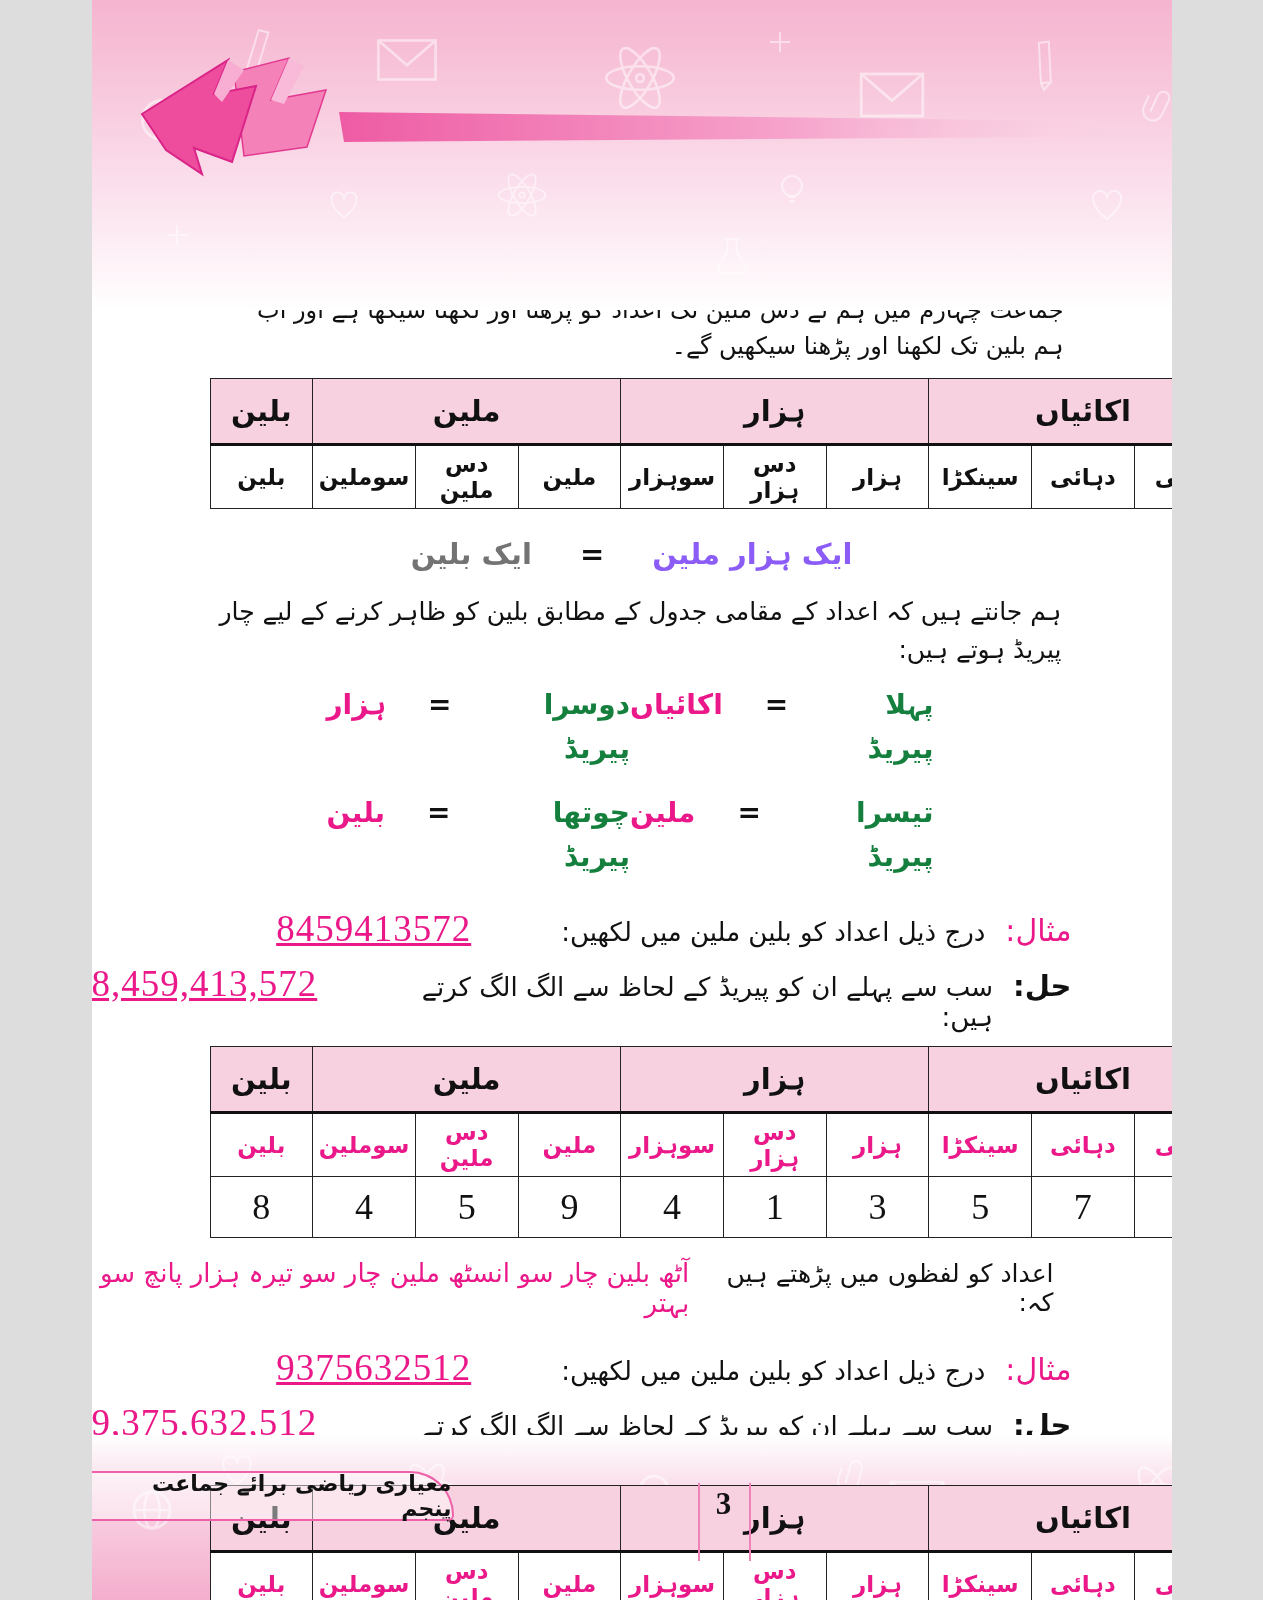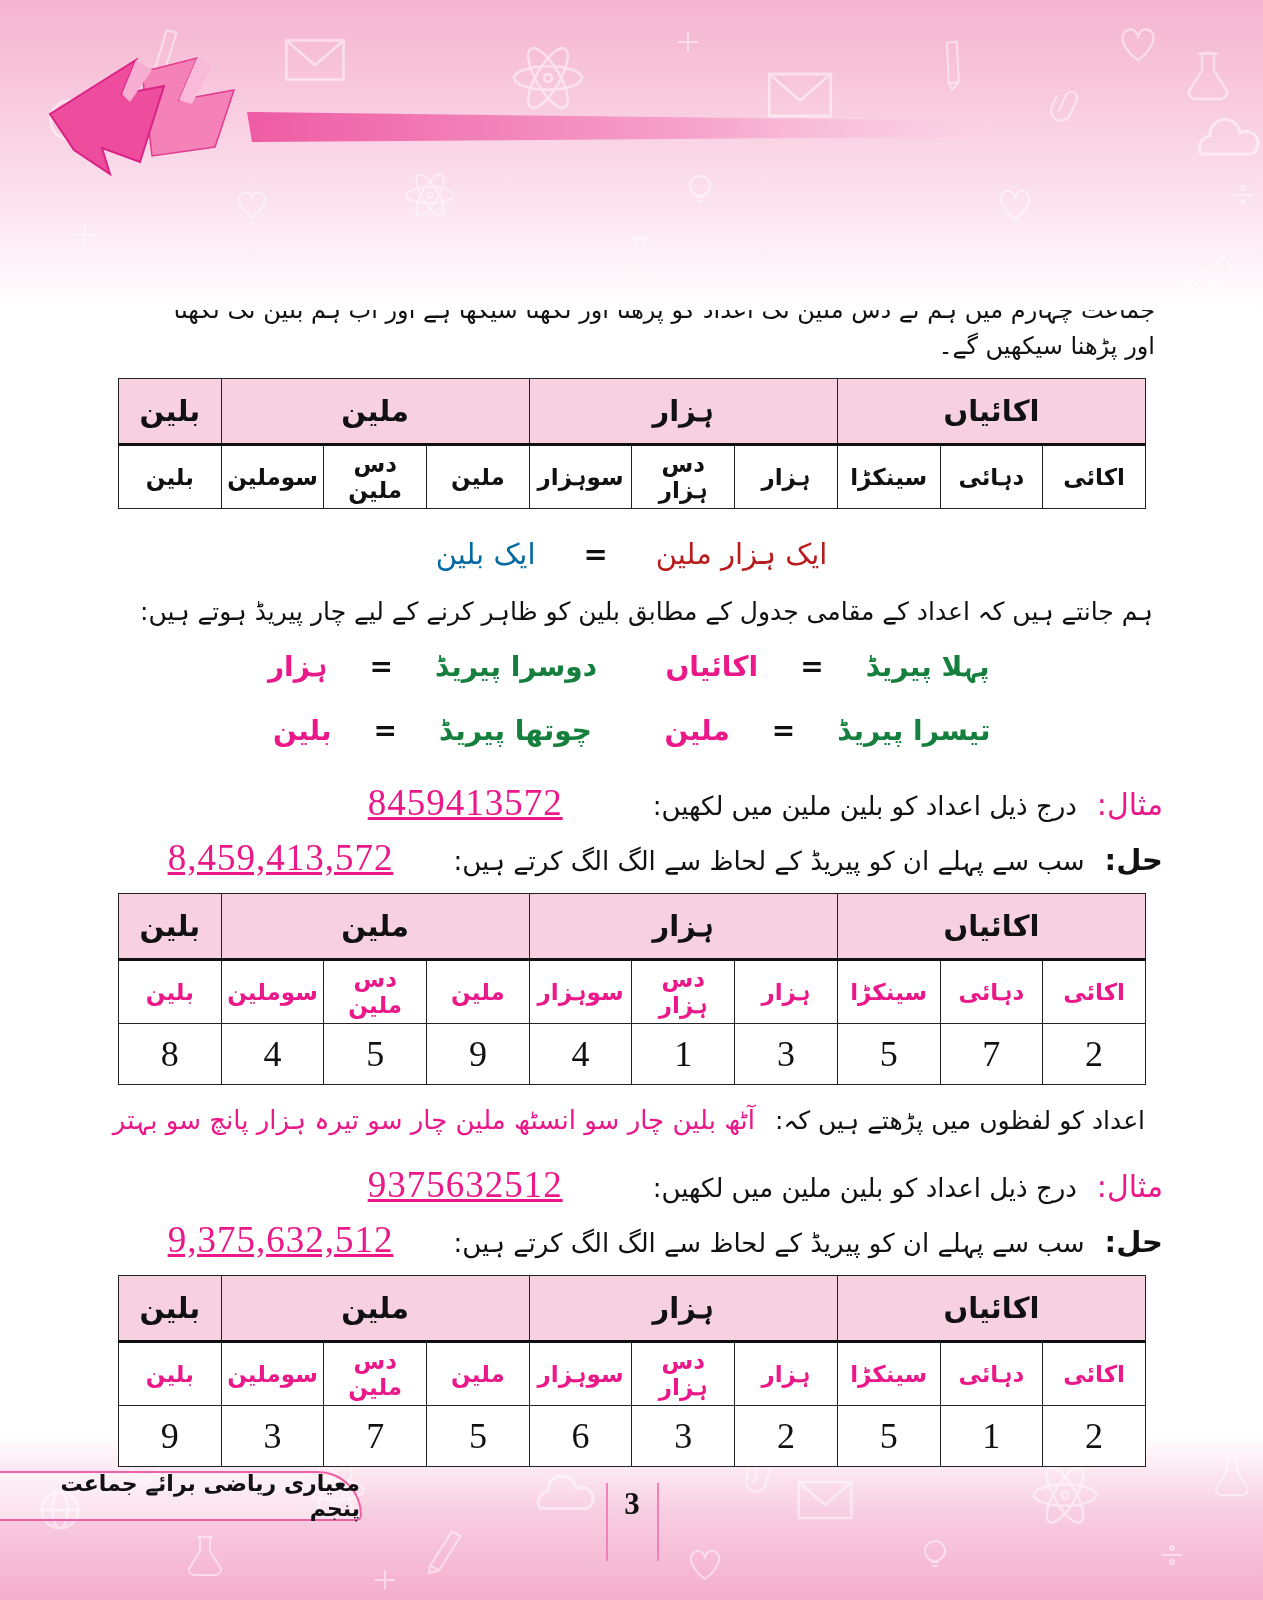--- a/index.html
+++ b/index.html
@@ -1,19 +1,19 @@
 <!DOCTYPE html>
 <html lang="ur"><head>
 <meta charset="utf-8">
 <style>
   html,body{margin:0;padding:0;}
   body{background:#ddd;}
   .page{
     position:relative;
-    width:1263px;height:1600px;
+    width:1080px;height:1600px;
     margin:0 auto;
     background:#ffffff;
     overflow:hidden;
     font-family:"DejaVu Sans",sans-serif;
   }
   
   .band-top{
     position:absolute;top:0;left:0;width:100%;height:310px;
     background:linear-gradient(180deg,#f5b4d0 0%,#f7c3d8 22%,#fbdfec 60%,#ffffff 100%);
   }
@@ -60,22 +60,22 @@
   table.pv.pink-labels .col-row th{color:#ea1889;}
   table.pv .digit-row td{
     height:58px;font-family:"Liberation Serif","DejaVu Serif",serif;
     font-size:36px;color:#111;background:#fff;
   }
   
   .eq-row{
     direction:rtl;display:flex;justify-content:center;align-items:baseline;
     gap:48px;margin-top:22px;font-size:29px;line-height:46px;
   }
-  .eq-black{color:#b91c1c;font-weight:normal;text-align:center;}
-  .eq-pink{color:#0369a1;font-weight:normal;}
+  .eq-black{color:#8b5cf6;font-weight:bold;text-align:center;}
+  .eq-pink{color:#737373;font-weight:bold;}
   .eq-sign{color:#111;font-weight:bold;}
   .periods-intro{
     direction:rtl;margin:16px 110px 0 120px;text-align:right;
     font-size:25px;color:#111;line-height:38px;
   }
   .periods-grid{
     direction:rtl;display:grid;grid-template-columns:1fr 1fr;
     row-gap:20px;margin:14px 238px 0 235px;
   }
   .period-pair{

